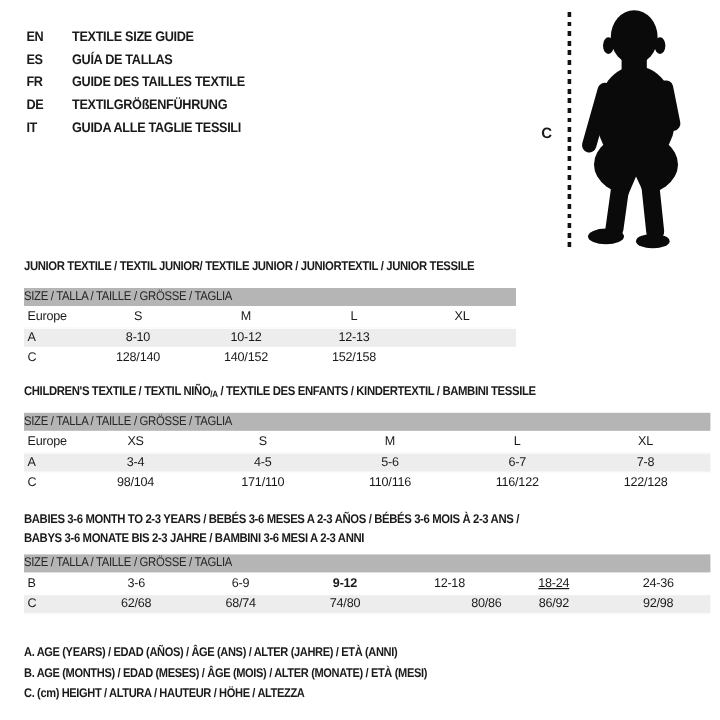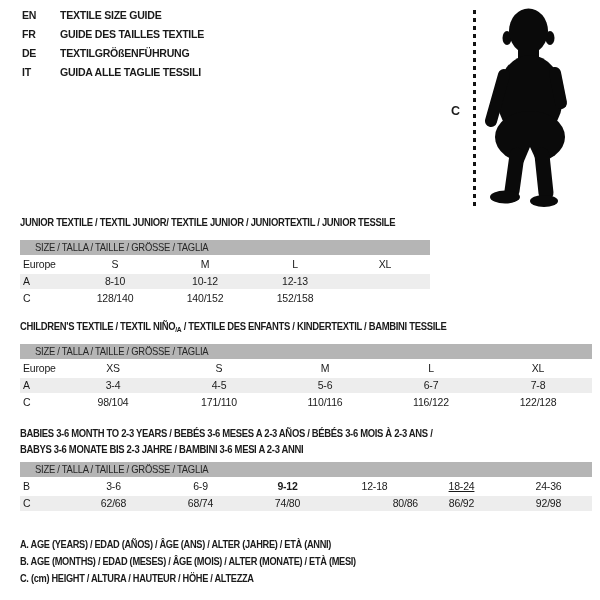--- a/index.html
+++ b/index.html
@@ -1,21 +1,21 @@
 <!DOCTYPE html>
 <html><head>
 <meta charset="utf-8">
 <style>
   html,body { margin:0; padding:0; background:#fff; }
   .canvas {
     position:relative; width:600px; height:600px; background:#ffffff;
     font-family:"Liberation Sans","DejaVu Sans",sans-serif; color:#1a1a1a; overflow:hidden;
   }
   
-  .lang-list { position:absolute; left:22px; top:5px; }
+  .lang-list { position:absolute; left:22px; top:21px; }
   .lang-row { display:flex; height:19px; align-items:center; }
   .lang-code, .lang-label {
     font-weight:bold; font-size:11.5px; letter-spacing:-0.3px;
     transform:scaleX(0.92); transform-origin:0 50%; white-space:nowrap;
   }
   .lang-code { width:38px; flex:0 0 38px; }
   
   .dash-line {
     position:absolute; left:473px; top:10px; width:3px; height:196px;
     background:repeating-linear-gradient(to bottom,#121212 0 4px, transparent 4px 8px);
@@ -31,21 +31,21 @@
   #title2 { left:20px; top:320px; }
   #title3 { left:20px; top:425px; line-height:16px; }
   .sub { font-size:7.5px; vertical-align:-2px; }
   
   .size-table { position:absolute; }
   #table1 { left:20px; top:240px; width:410px; }
   #table2 { left:20px; top:344px; width:572px; }
   #table3 { left:20px; top:462px; width:572px; }
   .thead {
     height:15px; background:#b5b5b5; color:#262626; font-size:10.5px; line-height:15px;
-    padding-left:15px; box-sizing:border-box; margin-bottom:1px; overflow:hidden;
+    padding-left:0; box-sizing:border-box; margin-bottom:1px; overflow:hidden;
   }
   .thead span {
     display:inline-block; letter-spacing:-0.3px; transform:scaleX(0.9);
     transform-origin:0 50%; white-space:nowrap;
   }
   .trow { display:flex; height:17px; box-sizing:border-box; }
   .trow.shaded { background:#ededed; border-top:1px solid #fff; border-bottom:1px solid #fff; }
   .tcell {
     font-size:10.5px; line-height:17px; text-align:center; letter-spacing:-0.2px;
     overflow:hidden; box-sizing:border-box; flex:0 0 auto;
@@ -61,20 +61,24 @@
 </style>
 </head>
 <body>
 
 <div class="canvas">
 
   <div class="lang-list">
     <div class="lang-row">
       <span class="lang-code">EN</span>
       <span class="lang-label">TEXTILE SIZE GUIDE</span>
+    </div>
+    <div class="lang-row">
+      <span class="lang-code">ES</span>
+      <span class="lang-label">GUÍA DE TALLAS</span>
     </div>
     <div class="lang-row">
       <span class="lang-code">FR</span>
       <span class="lang-label">GUIDE DES TAILLES TEXTILE</span>
     </div>
     <div class="lang-row">
       <span class="lang-code">DE</span>
       <span class="lang-label">TEXTILGRÖßENFÜHRUNG</span>
     </div>
     <div class="lang-row">

